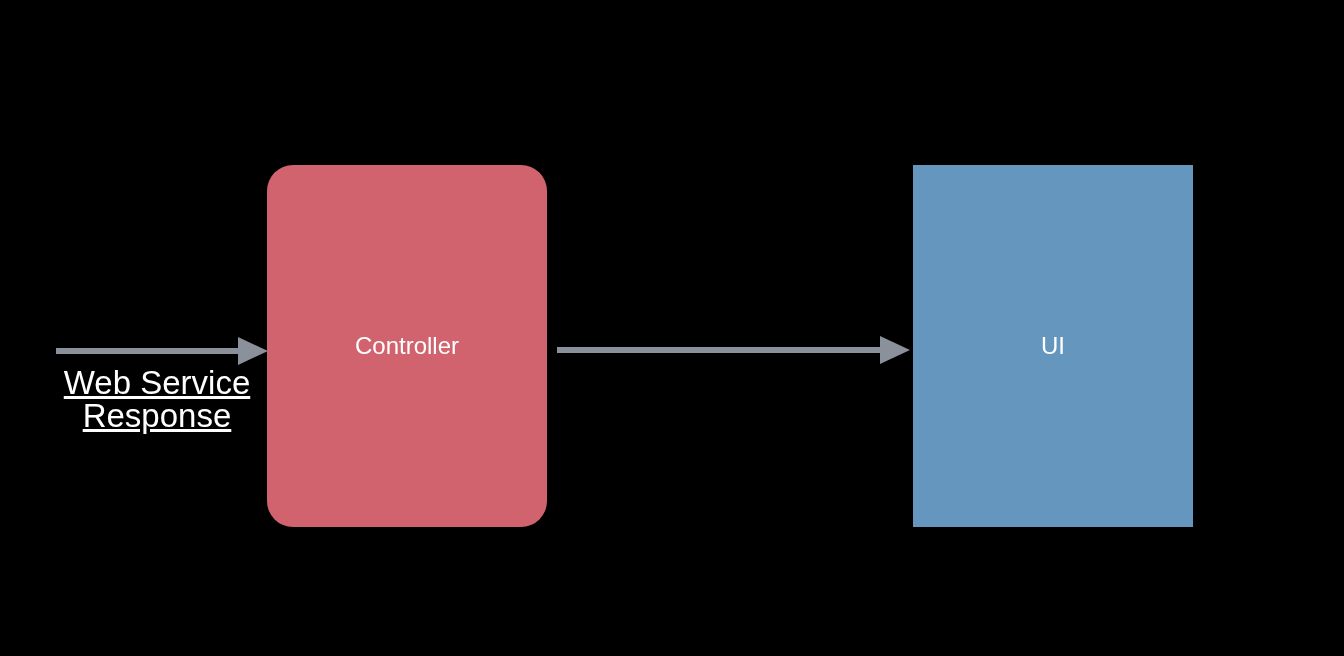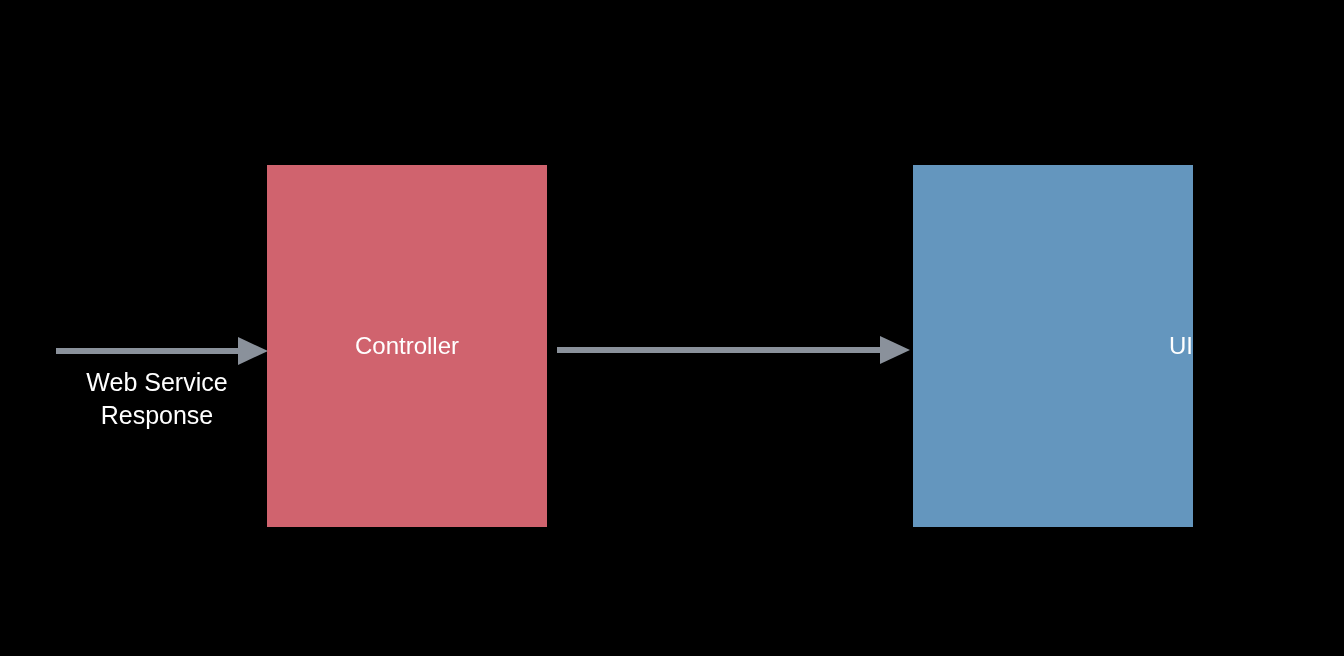--- a/index.html
+++ b/index.html
@@ -35,37 +35,38 @@
     height: 362px;
     display: flex;
     align-items: center;
     justify-content: center;
     color: var(--text, #FFFFFF);
     font-size: 24px;
   }
   .node-controller {
     left: 267px;
     background: var(--node-controller, #D0636E);
+    border-radius: 26px;
   }
   .node-ui {
     left: 913px;
     background: var(--node-ui, #6496BE);
-    justify-content: flex-end;
   }
   .edge-label {
     position: absolute;
     color: var(--text, #FFFFFF);
     text-align: center;
   }
   .edge-label-wsr {
     left: 47px;
     top: 366px;
     width: 220px;
-    font-size: 25px;
+    font-size: 33px;
     line-height: 33px;
+    text-decoration: underline;
   }
   .edge-label-didchange {
     left: 631px;
     top: 387px;
     width: 200px;
     font-size: 24px;
     line-height: 30px;
   }
 </style>
 </head>

